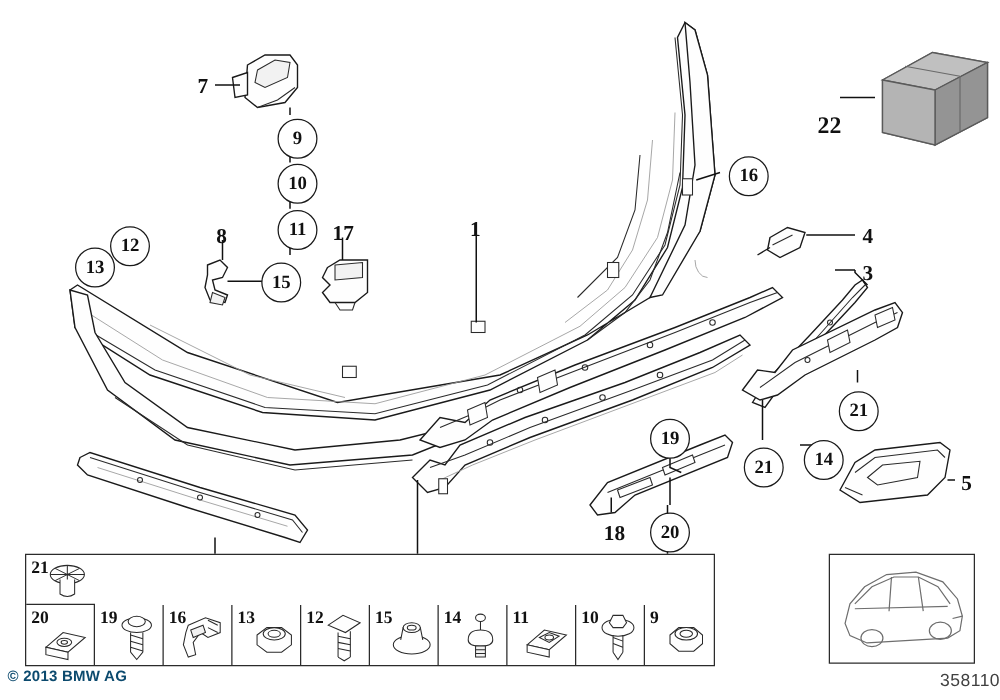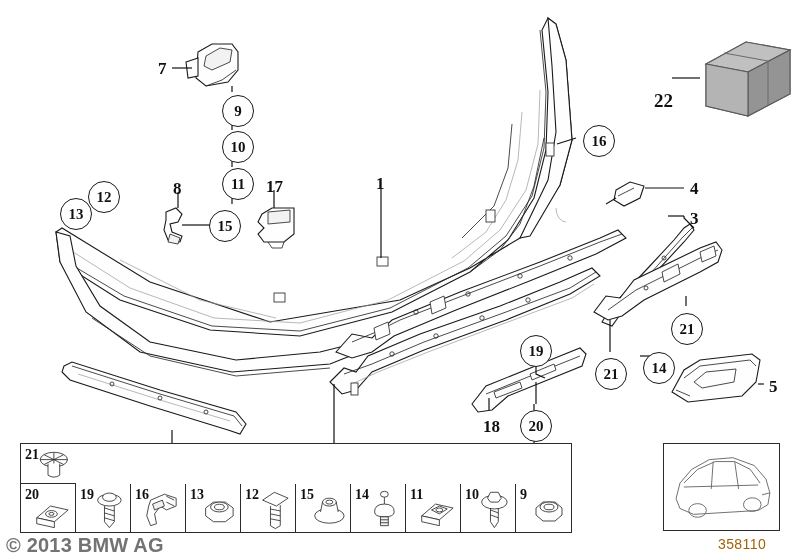--- a/index.html
+++ b/index.html
@@ -63,26 +63,26 @@
 
   #car-box{
     position:absolute;left:663px;top:443px;
     width:117px;height:88px;
     border:1.2px solid #2b2b2b;background:#fff;
     box-sizing:border-box;
   }
   #copyright{
     position:absolute;left:6px;top:534px;
     font-family:"Liberation Sans", sans-serif;
-    font-weight:700;font-size:20px;color:#737373;letter-spacing:.2px;
+    font-weight:700;font-size:12px;color:#0c4a6e;letter-spacing:.2px;
   }
   #diagram-no{
-    position:absolute;left:718px;top:536px;
+    position:absolute;left:752px;top:536px;
     font-family:"Liberation Sans", sans-serif;
-    font-size:14px;color:#a16207;letter-spacing:.4px;
+    font-size:14px;color:#404040;letter-spacing:.4px;
   }
   .ln{stroke:#1a1a1a;stroke-width:1.1;fill:none;}
   .ln-thin{stroke:#2a2a2a;stroke-width:0.85;fill:none;}
   .ln-hair{stroke:#9a9a9a;stroke-width:0.7;fill:none;}
   .leader{stroke:#111;stroke-width:1.2;fill:none;}
   .part-fill{fill:#fefefe;}
   .part-shade{fill:#f2f2f2;}
 </style>
 </head>
 <body>

